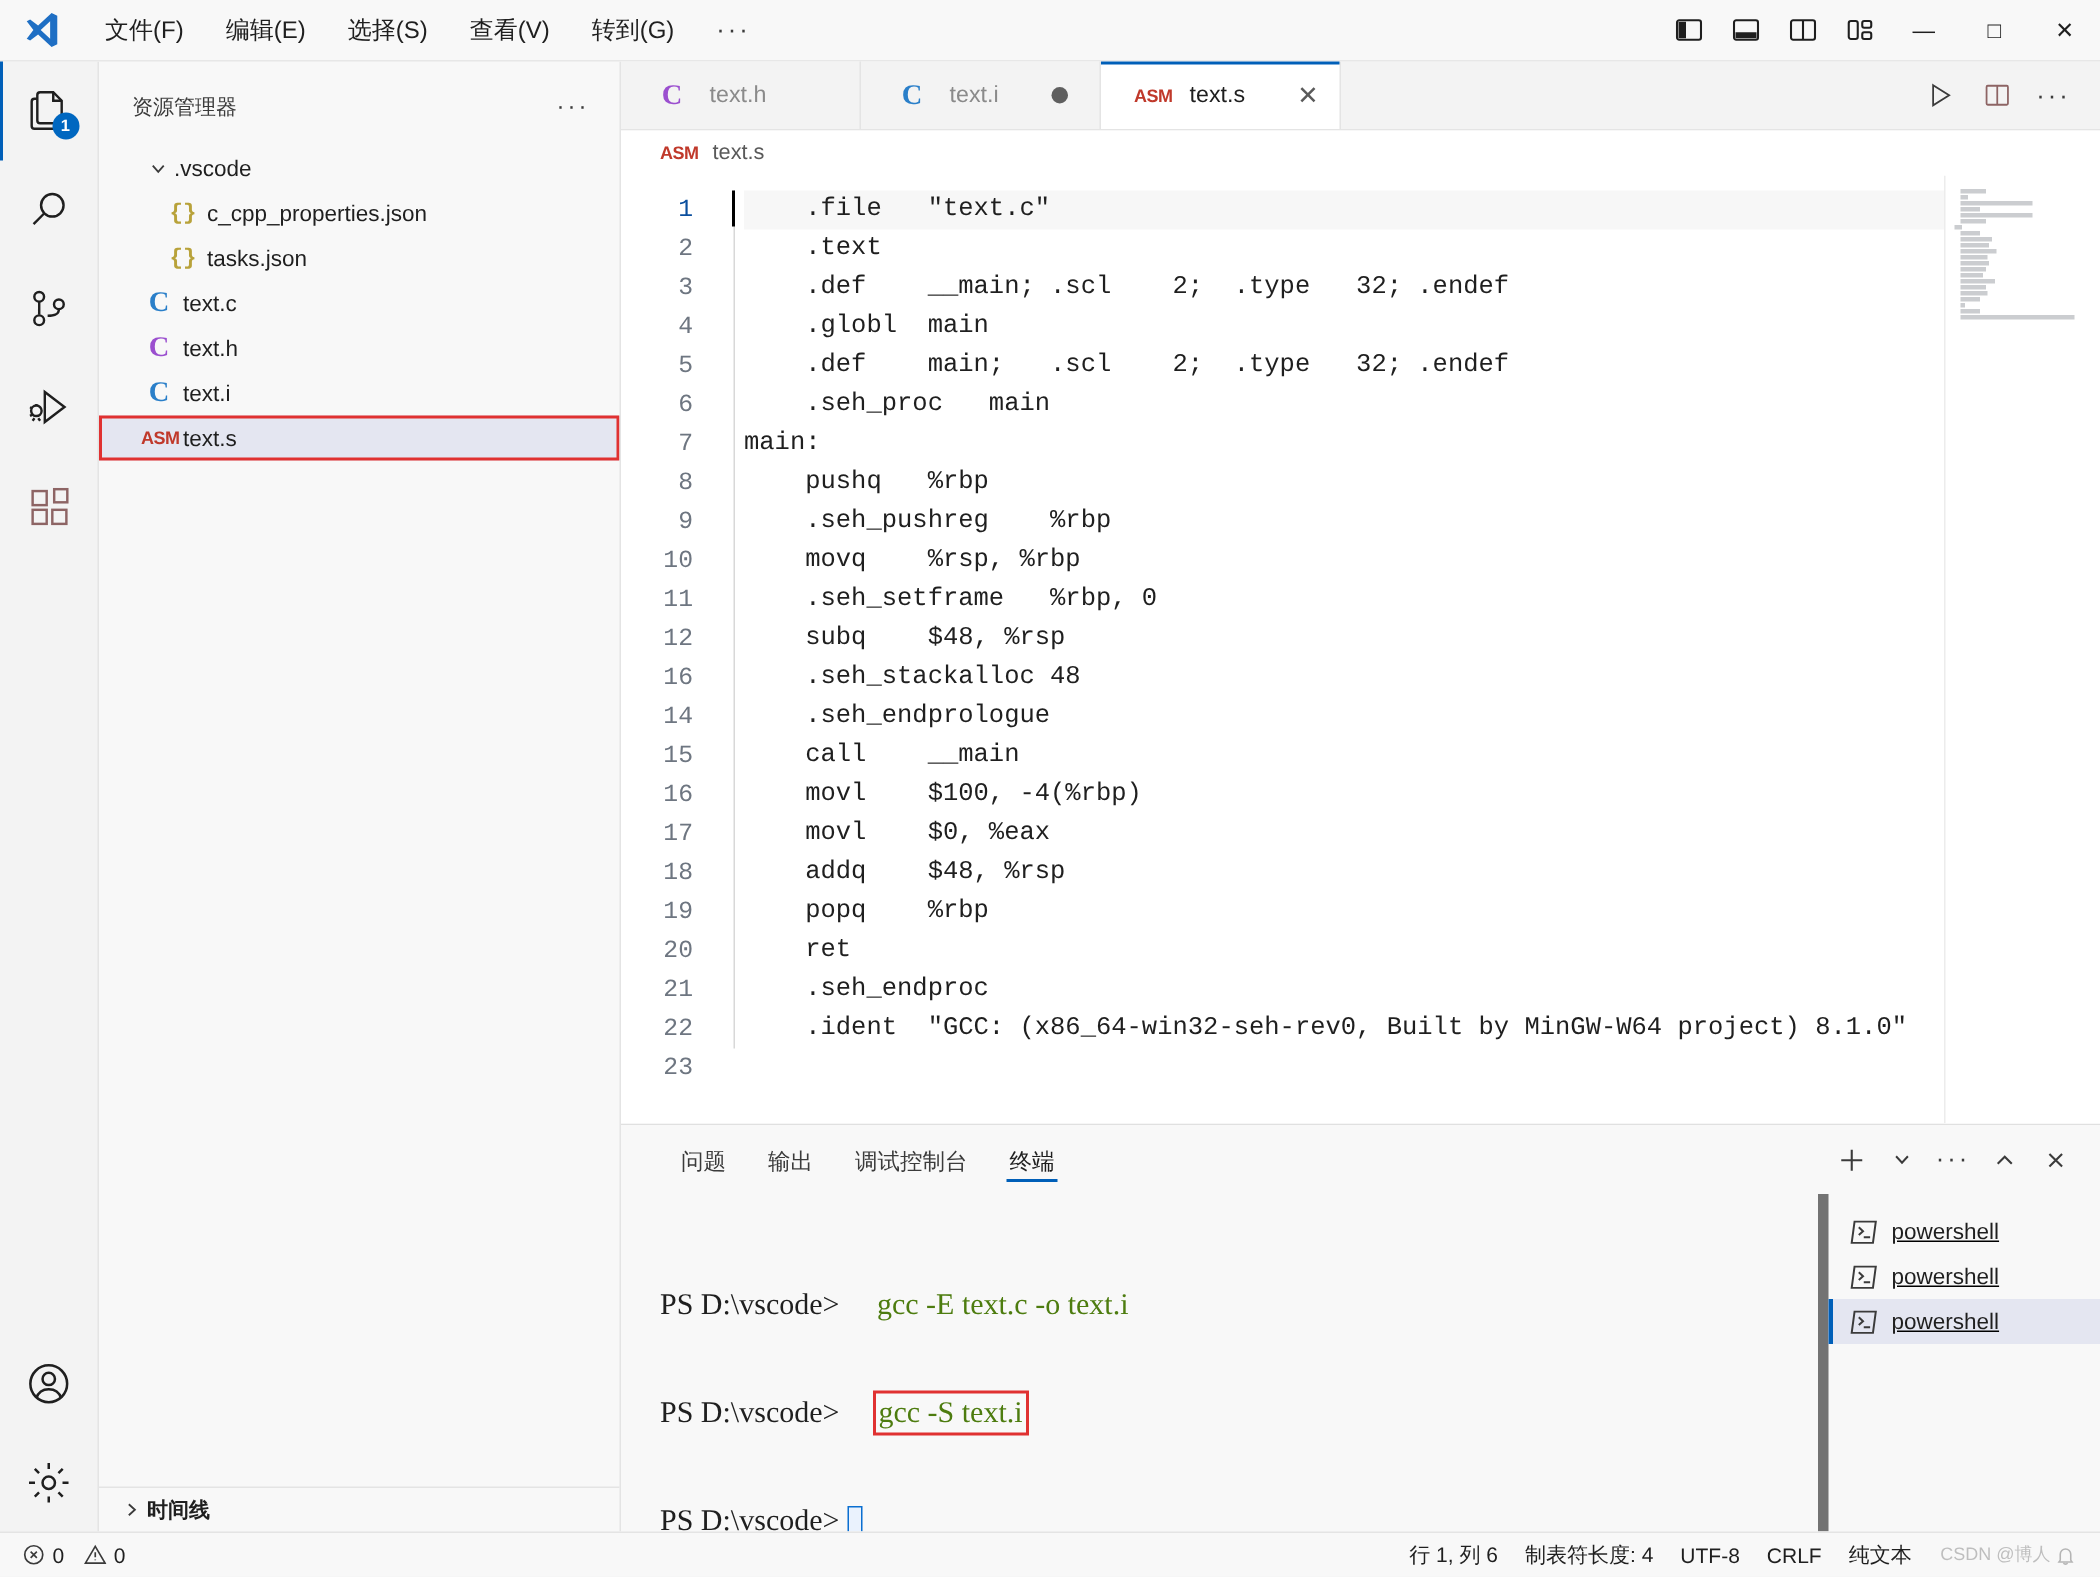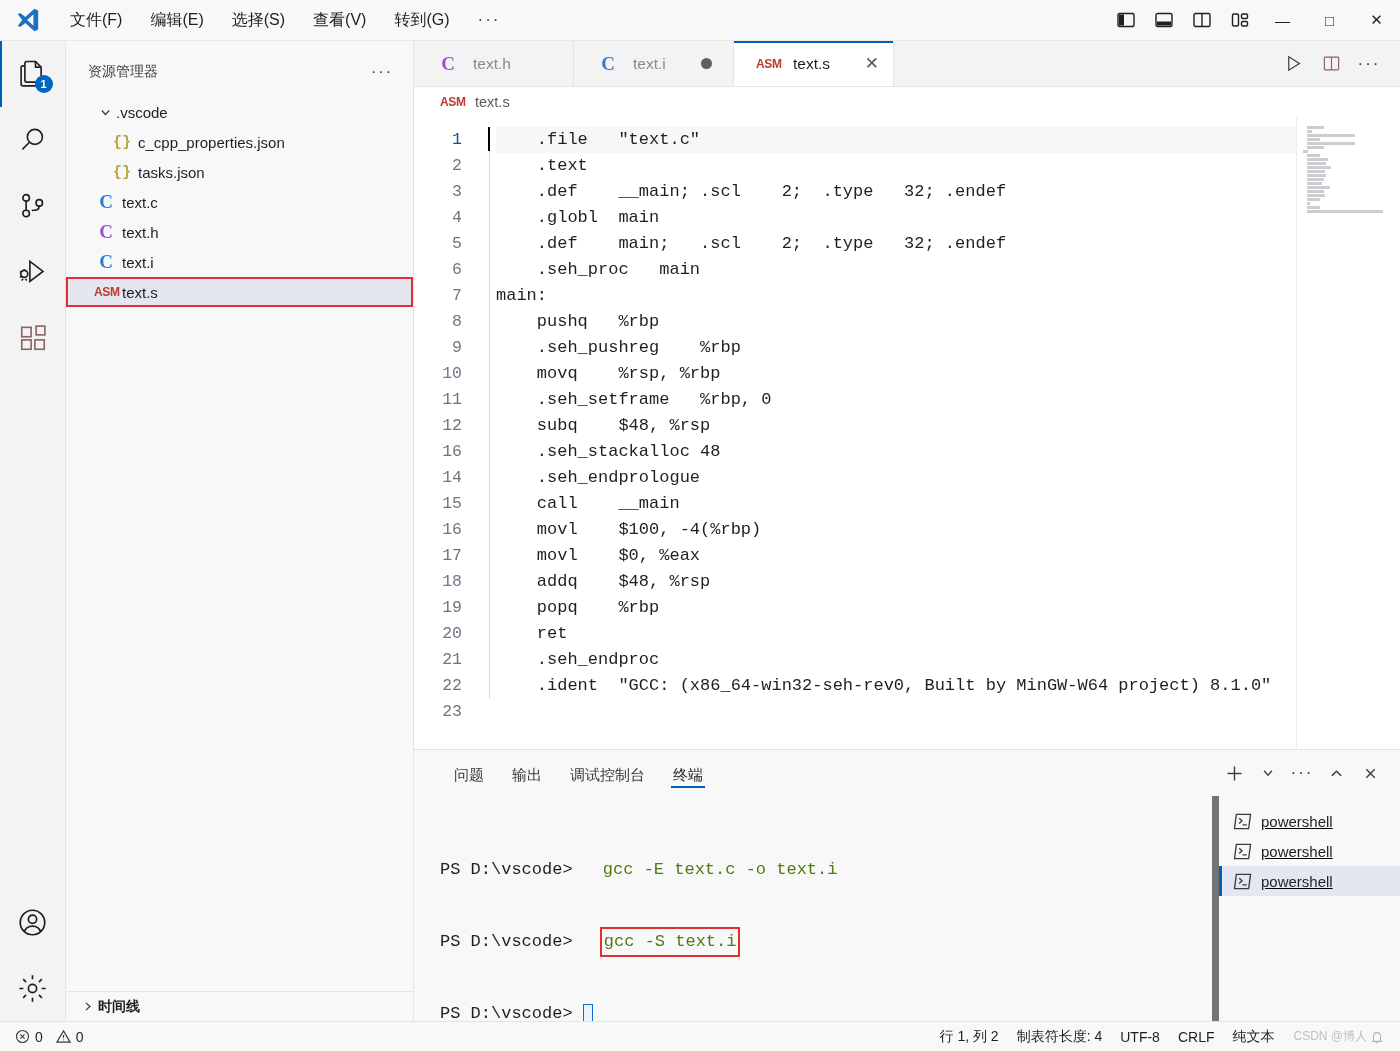--- a/index.html
+++ b/index.html
@@ -141,22 +141,22 @@
     position:relative; cursor:pointer; white-space:nowrap;
   }
   .panel-tab.active { color:#1f1f1f; }
   .panel-tab.active::after {
     content:''; position:absolute; left:12px; right:12px; bottom:8px; height:2px; background:#005fb8;
   }
   .panel-actions { margin-left:auto; display:flex; align-items:center; gap:2px; padding-right:14px; }
   .pa-btn { width:32px;height:32px;display:flex;align-items:center;justify-content:center;cursor:pointer;border-radius:4px;color:#3b3b3b;}
   .panel-body { flex:1; display:flex; min-height:0; }
   .terminal {
-    flex:1; padding: 14px 0 0 26px; font-family:Liberation Mono, monospace;
-    font-size: 17px; line-height: 24px; color:#1f1f1f; white-space:pre; overflow:hidden;
+    flex:1; padding: 14px 0 0 26px; font-family:Liberation Serif, serif;
+    font-size: 20px; line-height: 24px; color:#1f1f1f; white-space:pre; overflow:hidden;
   }
   .tline { height: 24px; display:flex; align-items:center; }
   .tcmd { color:#4d7c0f;margin-left:20px; }
   .tcmd-box { outline:2px solid #e03131; outline-offset:1px; padding:0 1px;}
   .tcursor { display:inline-block; width:10px; height:20px; border:1.5px solid #0b6fd0; background:#eaf2fd; vertical-align:-4px;}
   .term-list { width: 188px; min-width:188px; border-left:7px solid #737373; padding-top:10px;text-decoration:underline; }
   .term-item {
     height: 30px; display:flex; align-items:center; gap:9px; font-size:15px; color:#1f1f1f;
     padding-left: 14px; position:relative; cursor:pointer;
   }
@@ -531,21 +531,21 @@
       <span style="margin-left:8px;">
         <svg width="15" height="15" viewBox="0 0 16 16" fill="none" stroke="#3b3b3b" stroke-width="1.2">
             <path d="M8 2 15 14H1z"></path>
             <path d="M8 6.3v3.4M8 11.3v.6"></path>
           </svg>
       </span>
       <span>0</span>
     </div>
 
     <div class="sb-right">
-      <div class="sb-item">行 1, 列 2</div>
+      <div class="sb-item">行 1, 列 6</div>
       <div class="sb-item">制表符长度: 4</div>
       <div class="sb-item">UTF-8</div>
       <div class="sb-item">CRLF</div>
       <div class="sb-item">纯文本</div>
       <div class="watermark">
         <span>CSDN @博人</span>
         <span>
           <svg width="14" height="14" viewBox="0 0 16 16" fill="none" stroke="#3b3b3b" stroke-width="1.2">
               <path d="M4 11.5V7a4 4 0 0 1 8 0v4.5l1 1.5H3z"></path>
               <path d="M6.5 13.5a1.6 1.6 0 0 0 3 0"></path>

